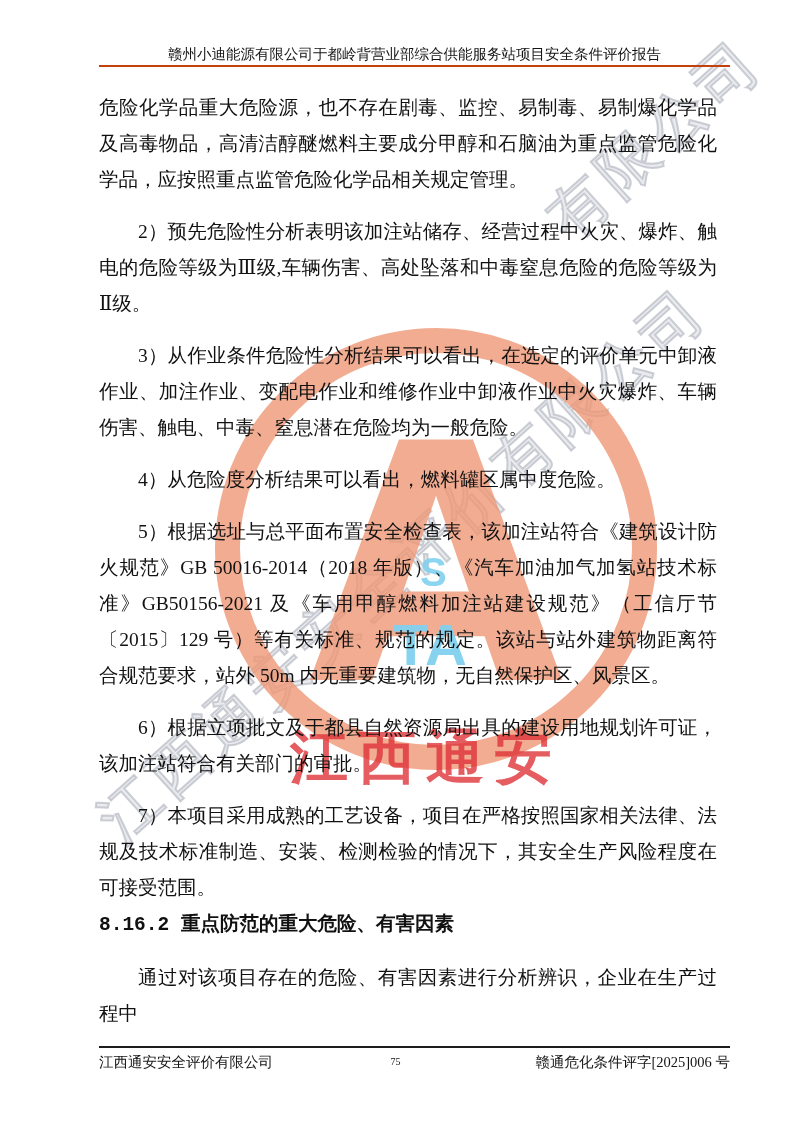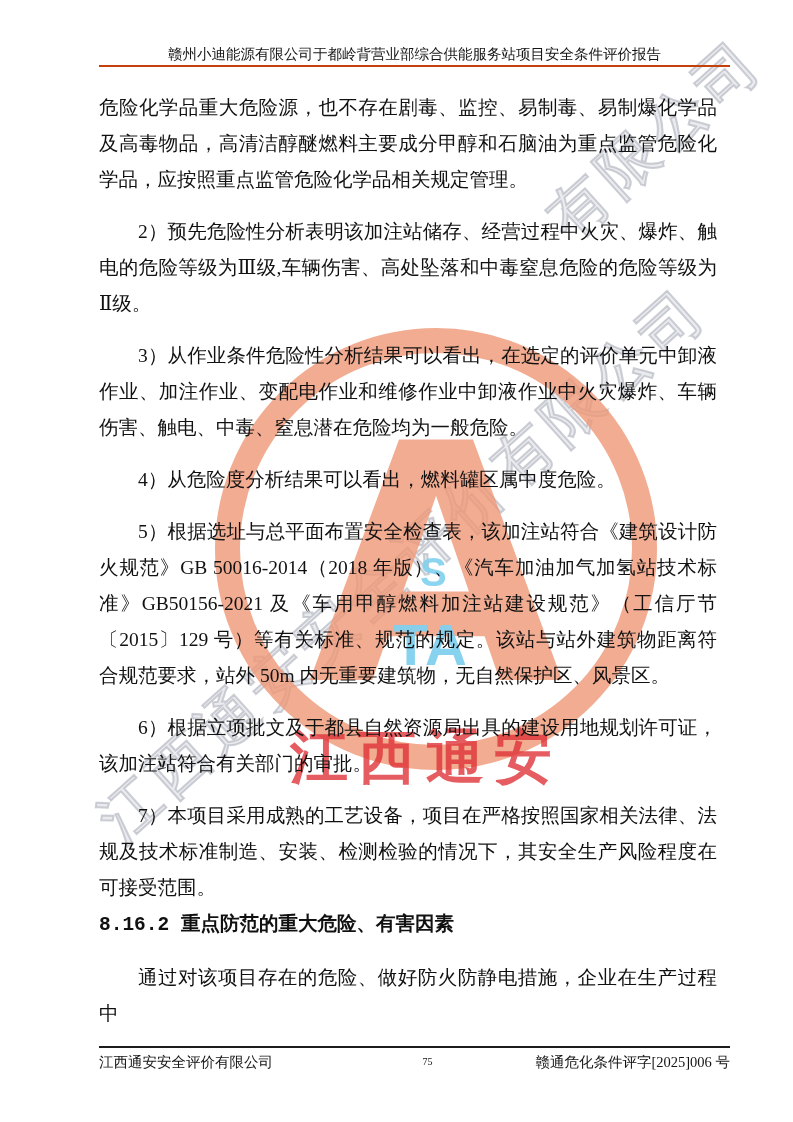--- a/index.html
+++ b/index.html
@@ -135,21 +135,20 @@
     line-height: 18px;
     color: #141414;
   }
   .footer-company { float: left; }
   .footer-docnum { float: right; }
   .footer-pagenum {
     position: absolute;
     left: 47%;
     transform: translateX(-50%);
     font-size: 10px;
-    margin-left: 32px;
   }
 </style>
 </head>
 <body>
 
 <div class="page">
 
   <div class="watermark-layer">
     <div class="wm-diagonal main">江西通安安全评价有限公司</div>
     <div class="wm-diagonal corner">有限公司</div>
@@ -168,21 +167,21 @@
 
     <div class="body-text">
       <p>危险化学品重大危险源，也不存在剧毒、监控、易制毒、易制爆化学品及高毒物品，高清洁醇醚燃料主要成分甲醇和石脑油为重点监管危险化学品，应按照重点监管危险化学品相关规定管理。</p>
       <p class="indent">2）预先危险性分析表明该加注站储存、经营过程中火灾、爆炸、触电的危险等级为Ⅲ级,车辆伤害、高处坠落和中毒窒息危险的危险等级为Ⅱ级。</p>
       <p class="indent">3）从作业条件危险性分析结果可以看出，在选定的评价单元中卸液作业、加注作业、变配电作业和维修作业中卸液作业中火灾爆炸、车辆伤害、触电、中毒、窒息潜在危险均为一般危险。</p>
       <p class="indent">4）从危险度分析结果可以看出，燃料罐区属中度危险。</p>
       <p class="indent">5）根据选址与总平面布置安全检查表，该加注站符合《建筑设计防火规范》GB 50016-2014（2018 年版）、《汽车加油加气加氢站技术标准》GB50156-2021 及《车用甲醇燃料加注站建设规范》（工信厅节〔2015〕129 号）等有关标准、规范的规定。该站与站外建筑物距离符合规范要求，站外 50m 内无重要建筑物，无自然保护区、风景区。</p>
       <p class="indent">6）根据立项批文及于都县自然资源局出具的建设用地规划许可证，该加注站符合有关部门的审批。</p>
       <p class="indent">7）本项目采用成熟的工艺设备，项目在严格按照国家相关法律、法规及技术标准制造、安装、检测检验的情况下，其安全生产风险程度在可接受范围。</p>
       <h3 class="section-heading">8.16.2  重点防范的重大危险、有害因素</h3>
-      <p class="indent">通过对该项目存在的危险、做好防火防静电措施，企业在生产过程中</p>
+      <p class="indent">通过对该项目存在的危险、有害因素进行分析辨识，企业在生产过程中</p>
     </div>
 
     <div class="page-footer">
       <span class="footer-company">江西通安安全评价有限公司</span>
       <span class="footer-pagenum">75</span>
       <span class="footer-docnum">赣通危化条件评字[2025]006 号</span>
     </div>
 
   </div>
 </div>

